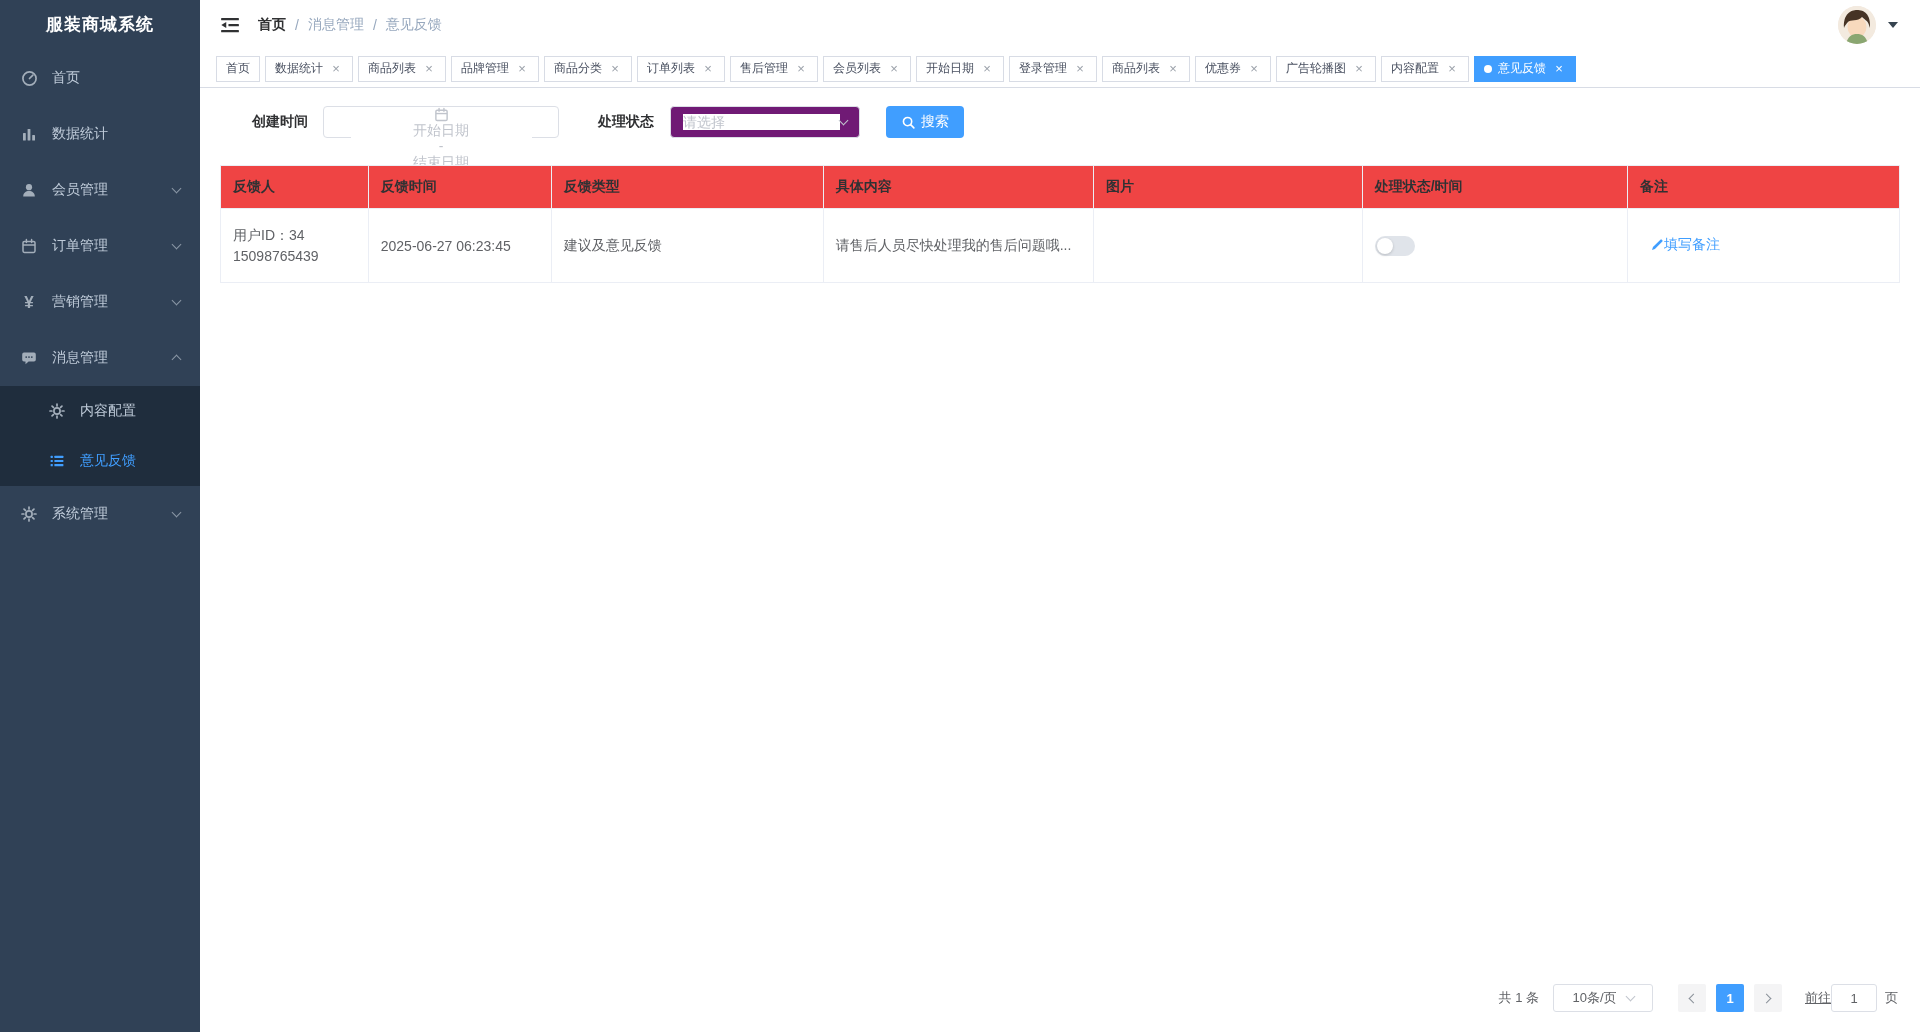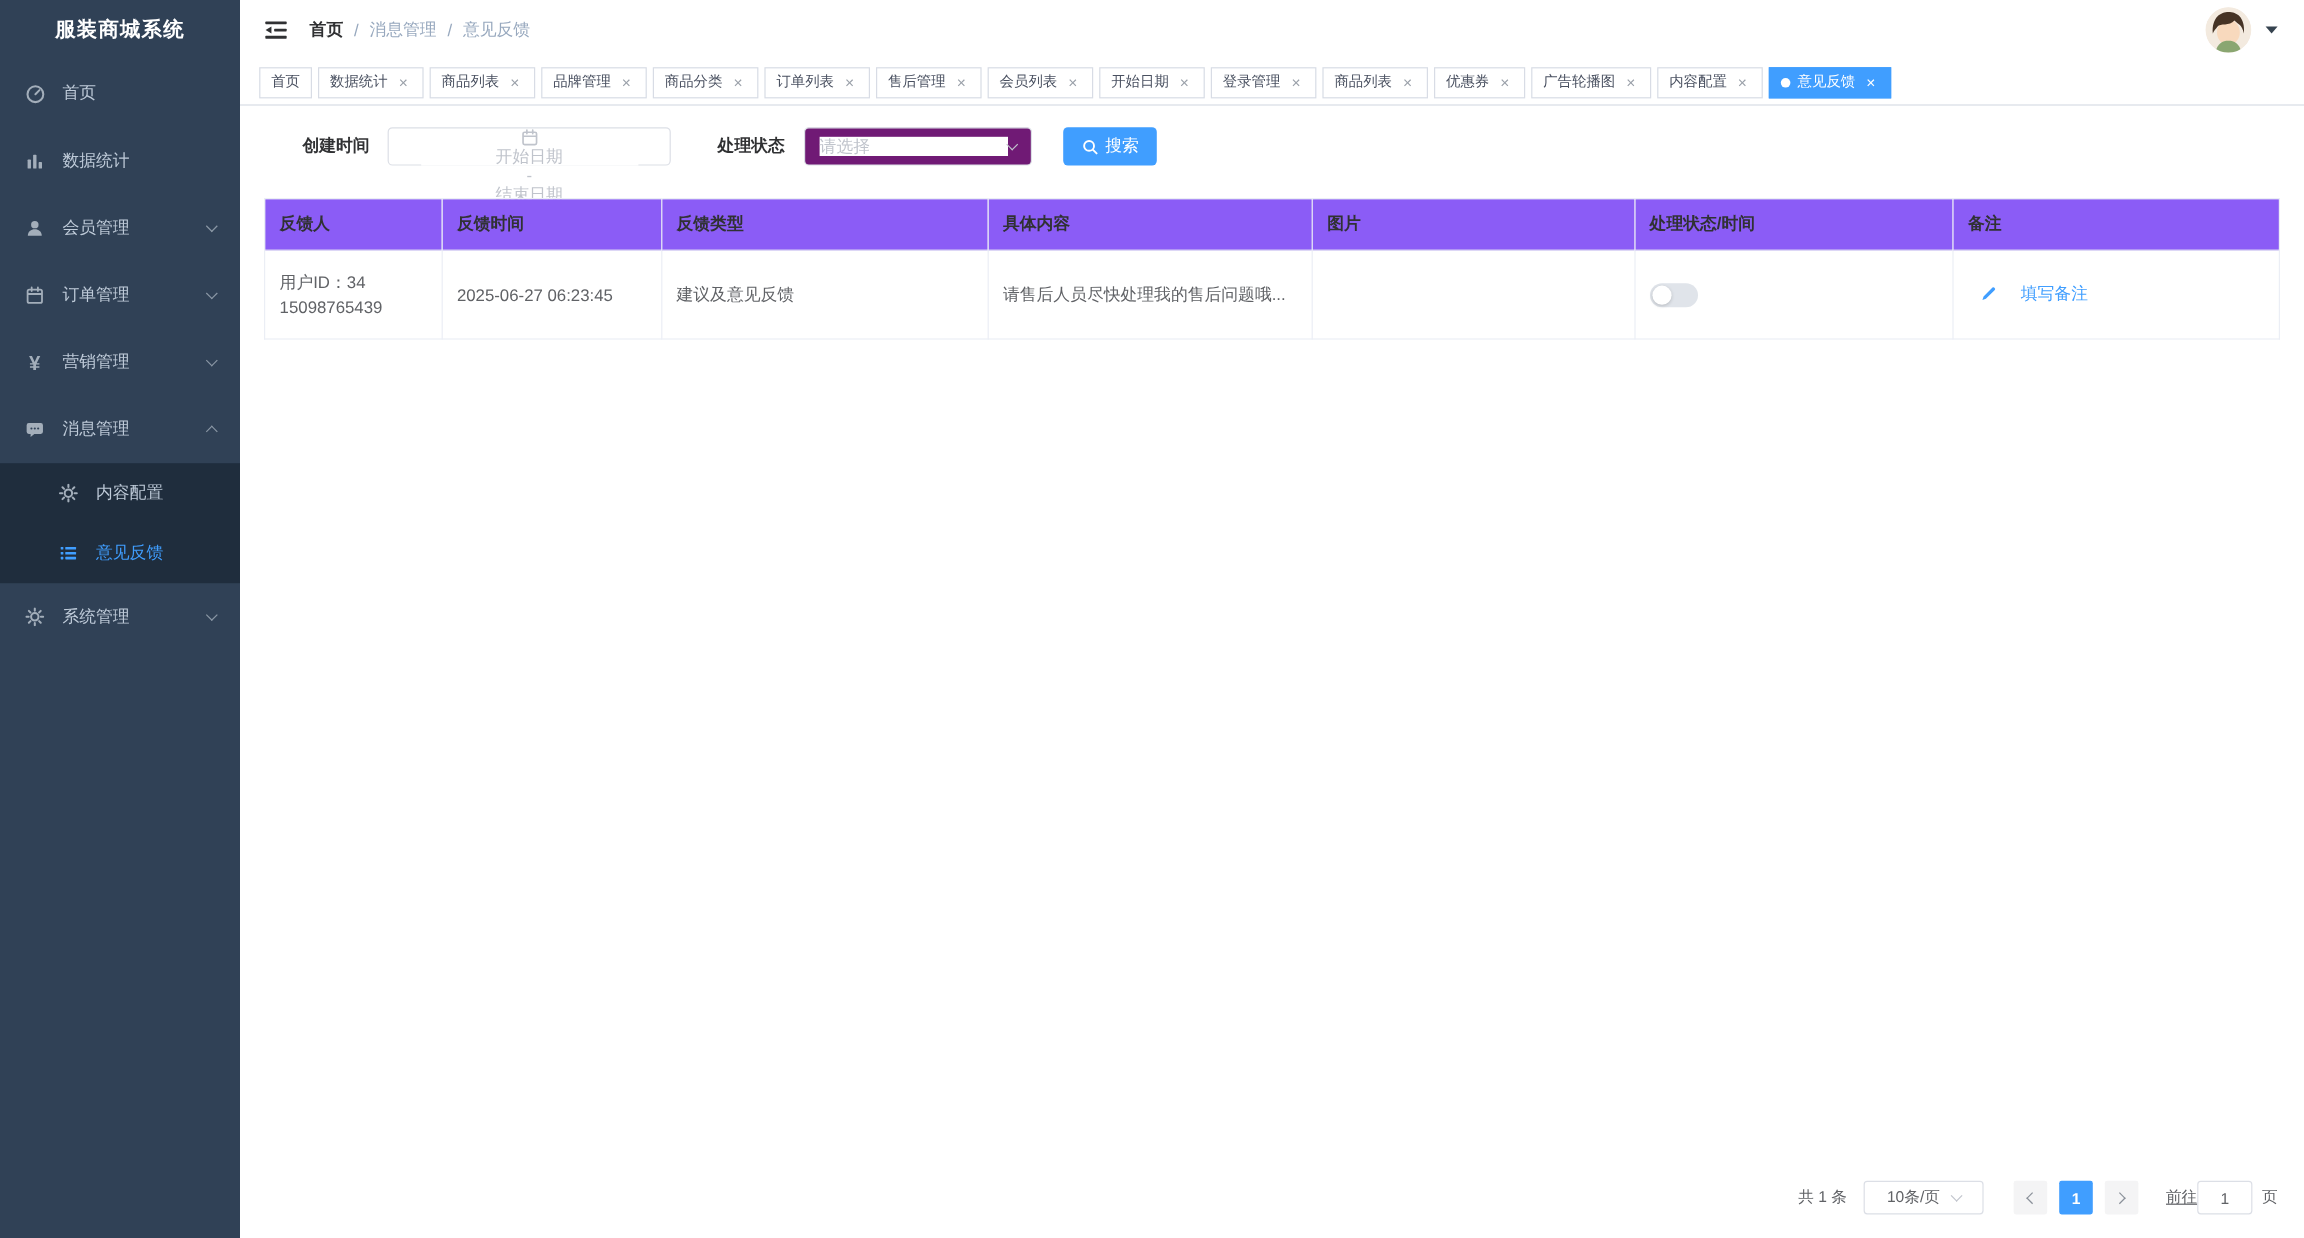--- a/index.html
+++ b/index.html
@@ -70,33 +70,33 @@
   .select-box input { border:none; outline:none; flex:1; min-width:0; font-size:14px;
     color:#606266; font-family:inherit; }
   .select-box input::placeholder { color:#c0c4cc; }
   .select-box .chev { color:#c0c4cc; }
   .btn-search { margin-left:26px; height:32px; padding:0 15px; background:#409eff; color:#fff;
     border:none; border-radius:4px; font-size:14px; display:flex; align-items:center; gap:5px;
     cursor:pointer; font-family:inherit; }
 
   
   table.feedback { width:100%; border-collapse:collapse; font-size:14px; table-layout:fixed; }
-  table.feedback th { background:#8b5cf6; color:#303133; font-weight:600; text-align:left;
+  table.feedback th { background:#ef4444; color:#303133; font-weight:600; text-align:left;
     padding:12px; border:1px solid #ebeef5; height:43px; }
   table.feedback td { color:#606266; padding:12px; border:1px solid #ebeef5; height:74px;
     background:#fff; vertical-align:middle; overflow:hidden; white-space:nowrap; }
   .cell-line { line-height:21px; }
 
   
   .switch { width:40px; height:20px; border-radius:10px; background:#e0e4ea; position:relative;
     display:inline-block; cursor:pointer; vertical-align:middle; }
   .switch .knob { position:absolute; left:2px; top:2px; width:16px; height:16px; border-radius:50%;
     background:#fff; box-shadow:0 1px 3px rgba(0,0,0,.18); }
 
-  .remark-link { color:#409eff; font-size:14px; display:inline-flex; align-items:center; gap:20px;
+  .remark-link { color:#409eff; font-size:14px; display:inline-flex; align-items:center; gap:0;
     cursor:pointer; margin-left:10px; }
   .remark-link svg { width:14px; height:14px; }
 
   
   .pagination { margin-top:auto; align-self:flex-end; display:flex; align-items:center;
     font-size:13px; color:#606266; padding:6px 2px 8px 0; }
   .pg-total { margin-right:14px; }
   .pg-size { width:100px; height:28px; border:1px solid #dcdfe6; border-radius:3px; display:flex;
     align-items:center; justify-content:center; gap:10px; cursor:pointer; color:#606266; margin-right:20px; }
   .pg-size .chev { color:#c0c4cc; }

